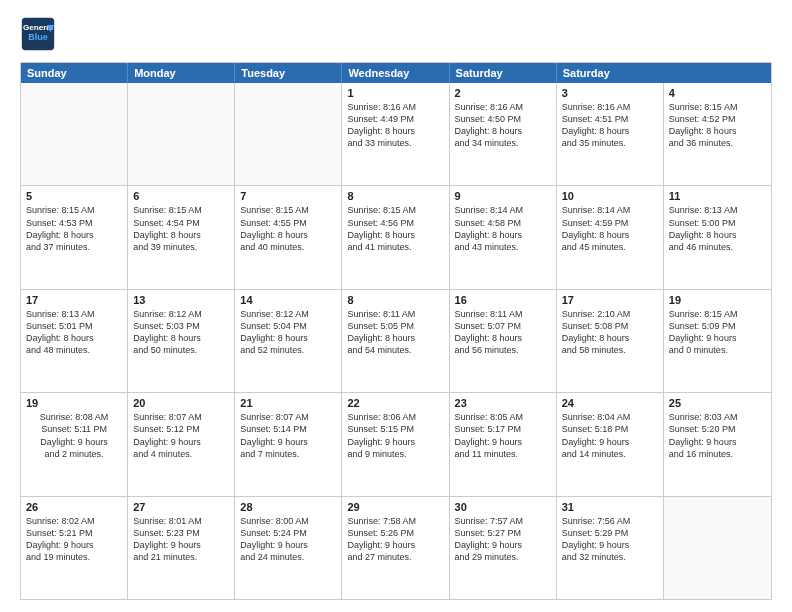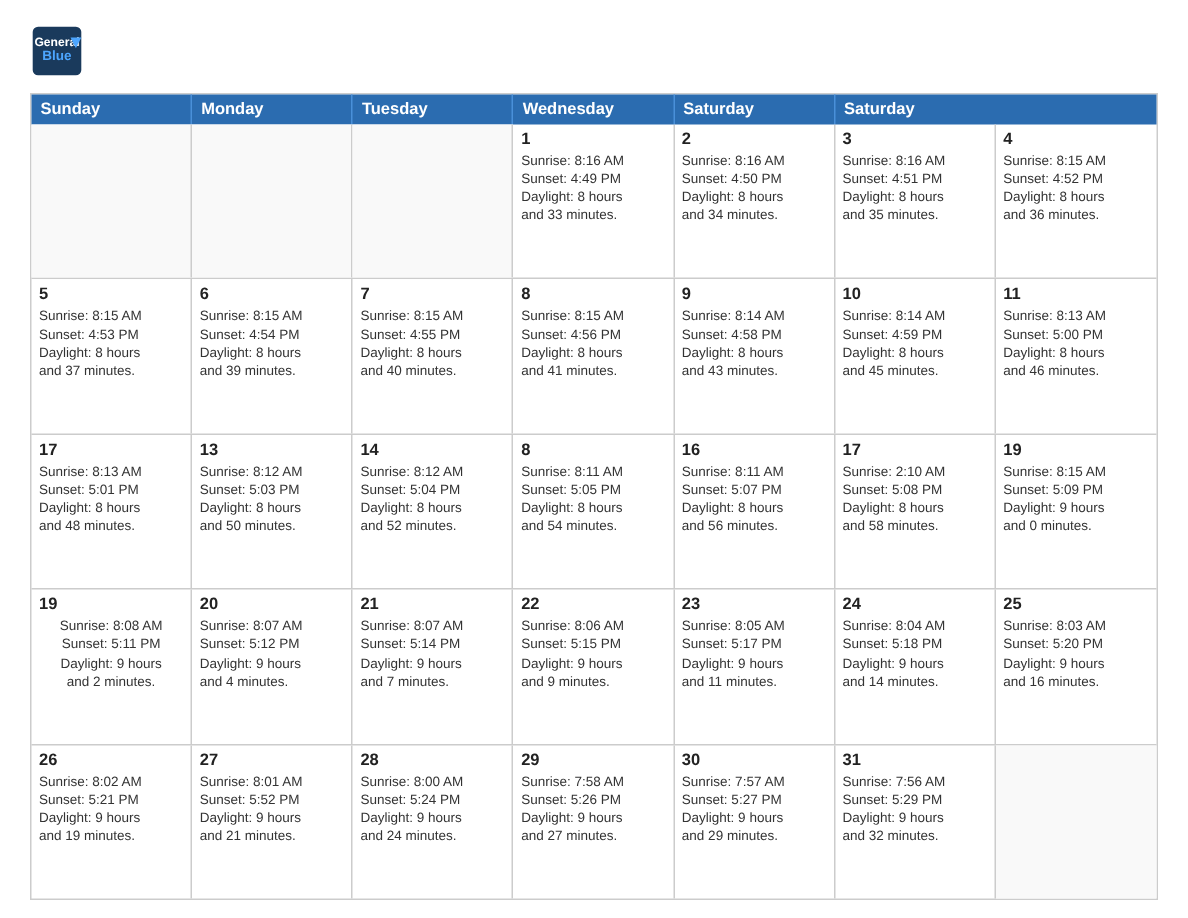--- a/index.html
+++ b/index.html
@@ -320,21 +320,21 @@
           <div class="cal-cell">
             <div class="day-num">26</div>
             <div class="cell-text" style="white-space: pre-line;">Sunrise: 8:02 AM
 Sunset: 5:21 PM
 Daylight: 9 hours
 and 19 minutes.</div>
           </div>
           <div class="cal-cell">
             <div class="day-num">27</div>
             <div class="cell-text" style="white-space: pre-line;">Sunrise: 8:01 AM
-Sunset: 5:52 PM
+Sunset: 5:23 PM
 Daylight: 9 hours
 and 21 minutes.</div>
           </div>
           <div class="cal-cell">
             <div class="day-num">28</div>
             <div class="cell-text" style="white-space: pre-line;">Sunrise: 8:00 AM
 Sunset: 5:24 PM
 Daylight: 9 hours
 and 24 minutes.</div>
           </div>

